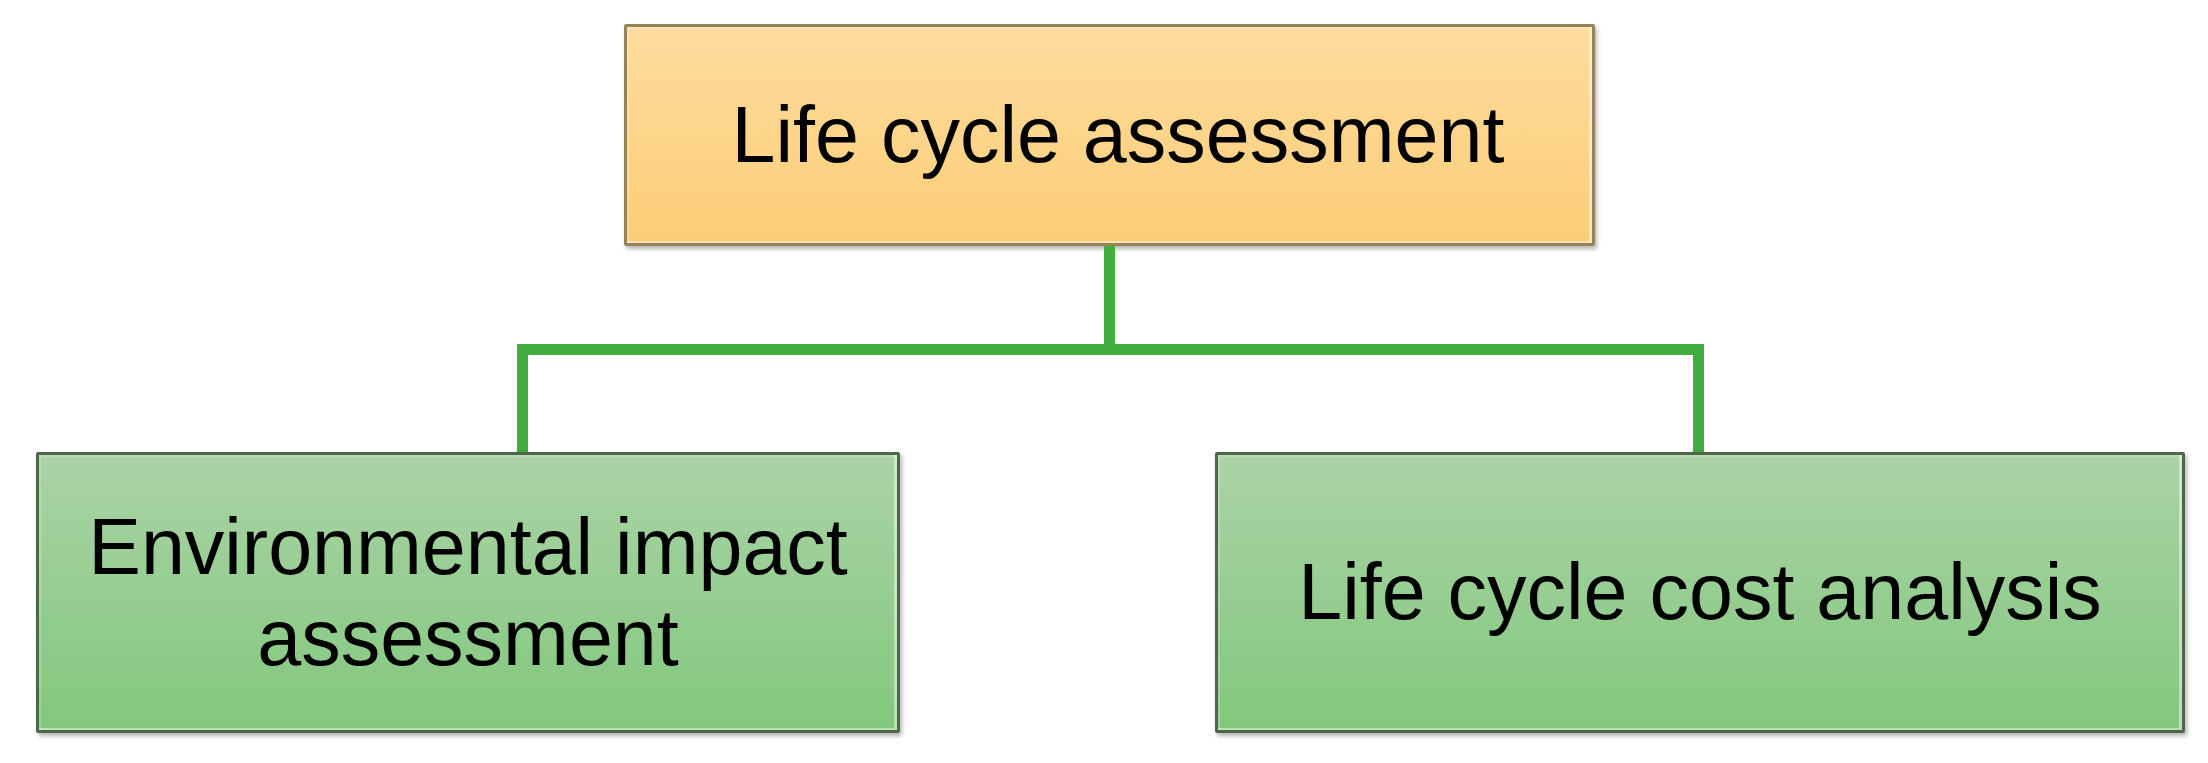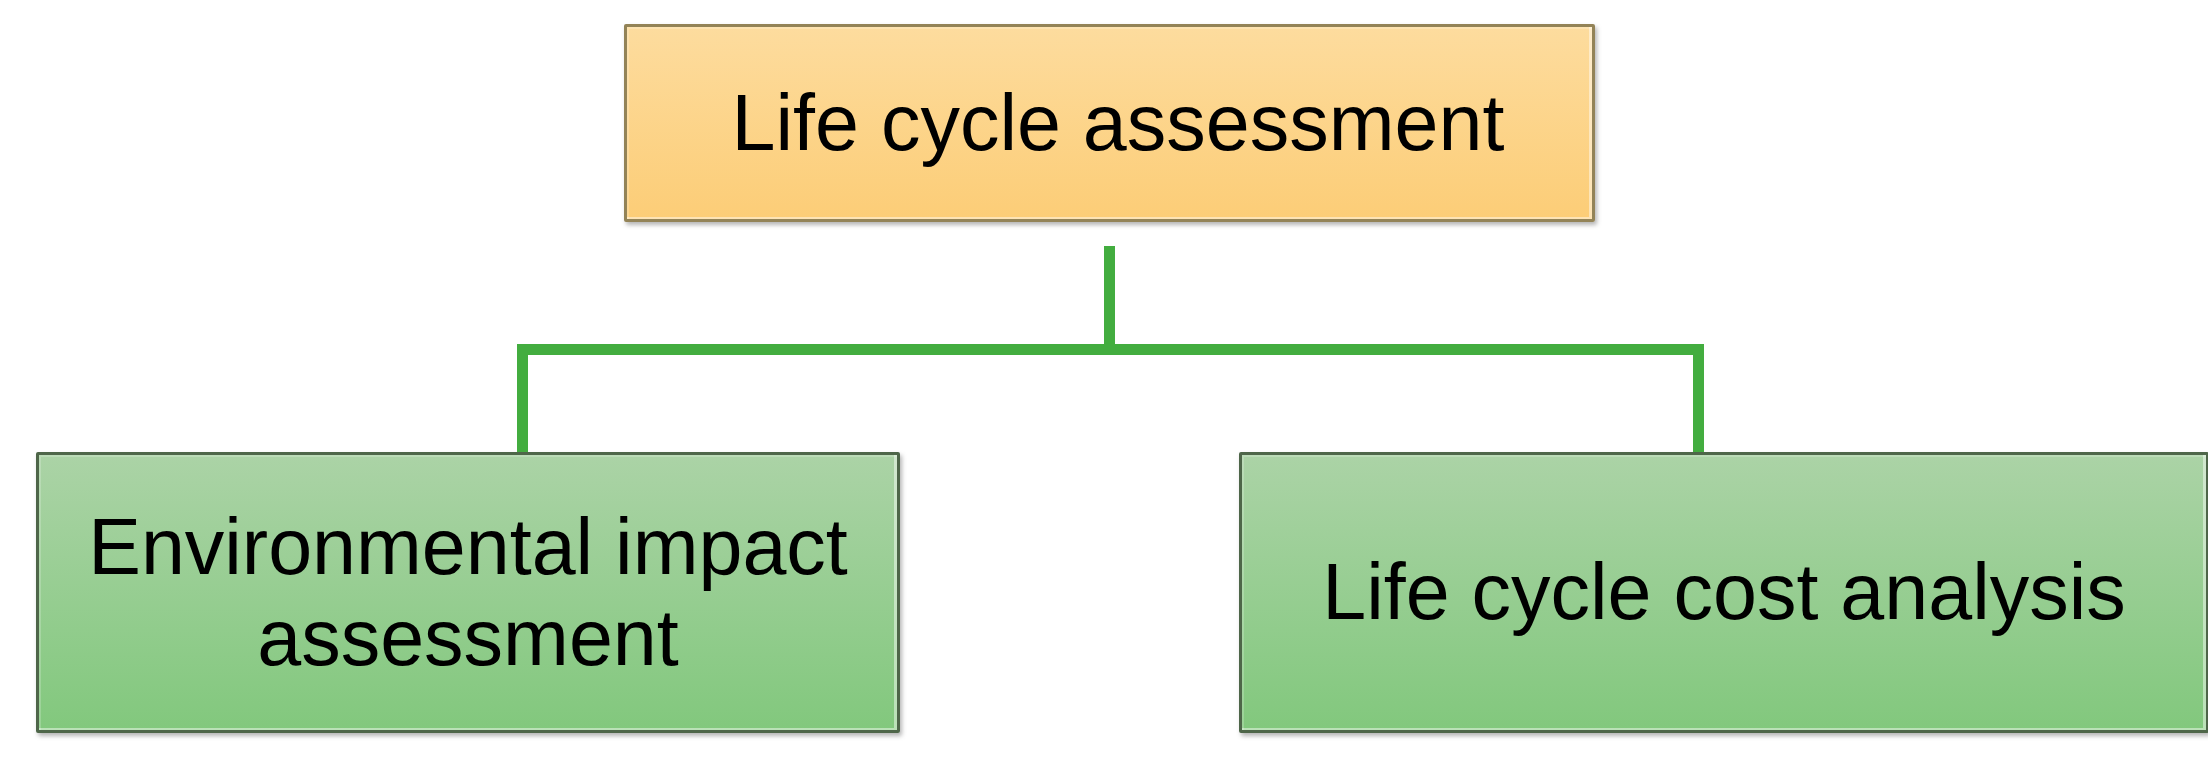--- a/index.html
+++ b/index.html
@@ -30,38 +30,38 @@
   .node .label {
     font-size: 79px;
     line-height: 1.15;
     color: var(--text, #000000);
     letter-spacing: 0px;
   }
   .node.root {
     left: 624px;
     top: 24px;
     width: 971px;
-    height: 198px;
+    height: 222px;
     border: 3px solid var(--root_border, #938357);
     background: linear-gradient(to bottom,
       var(--root_fill_top, #FDDC9E) 0%,
       var(--root_fill_bottom, #FCCD77) 100%);
     padding-left: 17px;
   }
   .node.child {
     top: 452px;
     width: 970px;
     height: 281px;
     border: 3px solid var(--child_border, #4E6649);
     background: linear-gradient(to bottom,
       var(--child_fill_top, #ABD3A6) 0%,
       var(--child_fill_bottom, #82C87D) 100%);
   }
   .node.child-left  { left: 36px;  width: 864px; }
-  .node.child-right { left: 1215px; margin-left: 24px; }
+  .node.child-right { left: 1215px; }
   .line {
     position: absolute;
     background: var(--connector, #43AD3F);
   }
   .line.stem  { left: 1104px; top: 246px; width: 11px;  height: 108px; }
   .line.hbar  { left: 517px;  top: 344px; width: 1187px; height: 11px; }
   .line.drop-left  { left: 517px;  top: 344px; width: 11px; height: 108px; }
   .line.drop-right { left: 1693px; top: 344px; width: 11px; height: 108px; }
 </style>
 </head>

